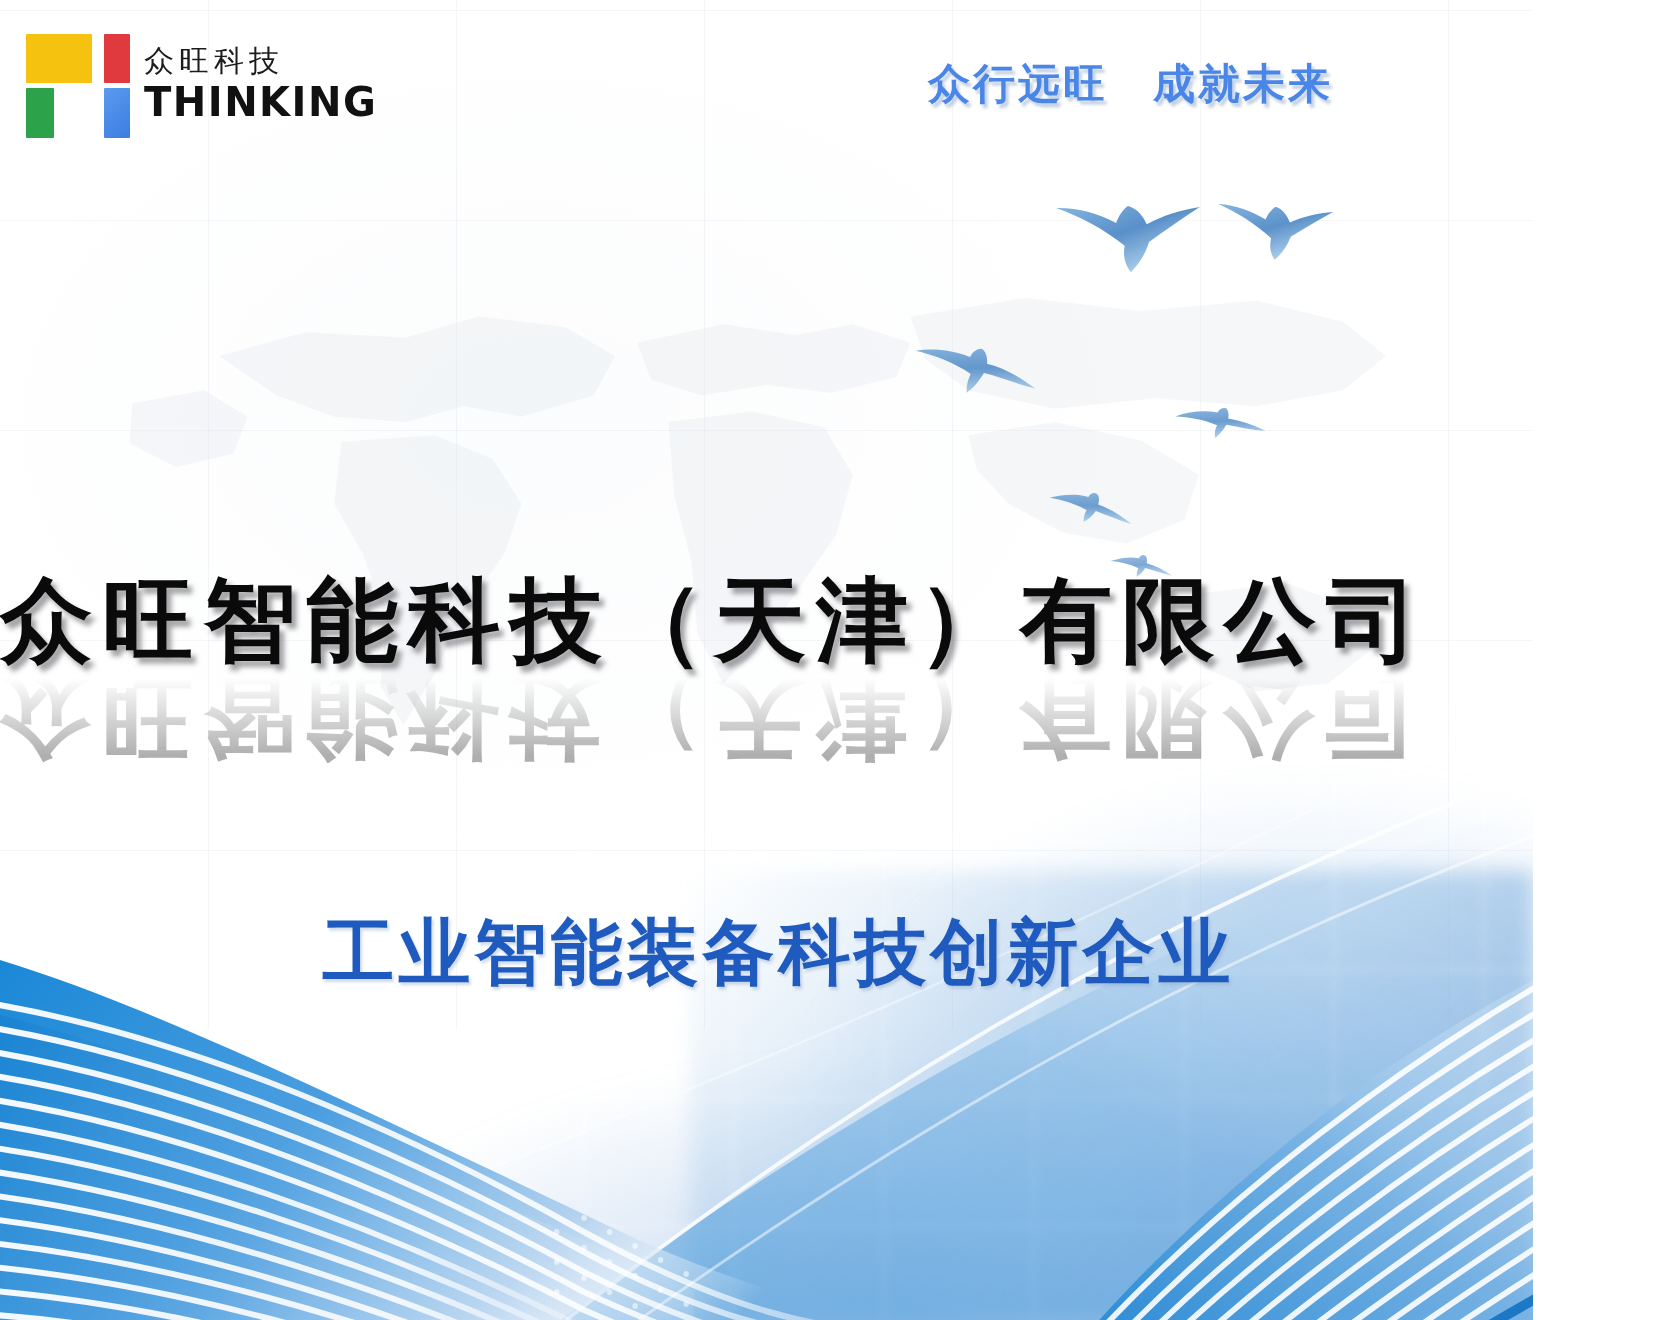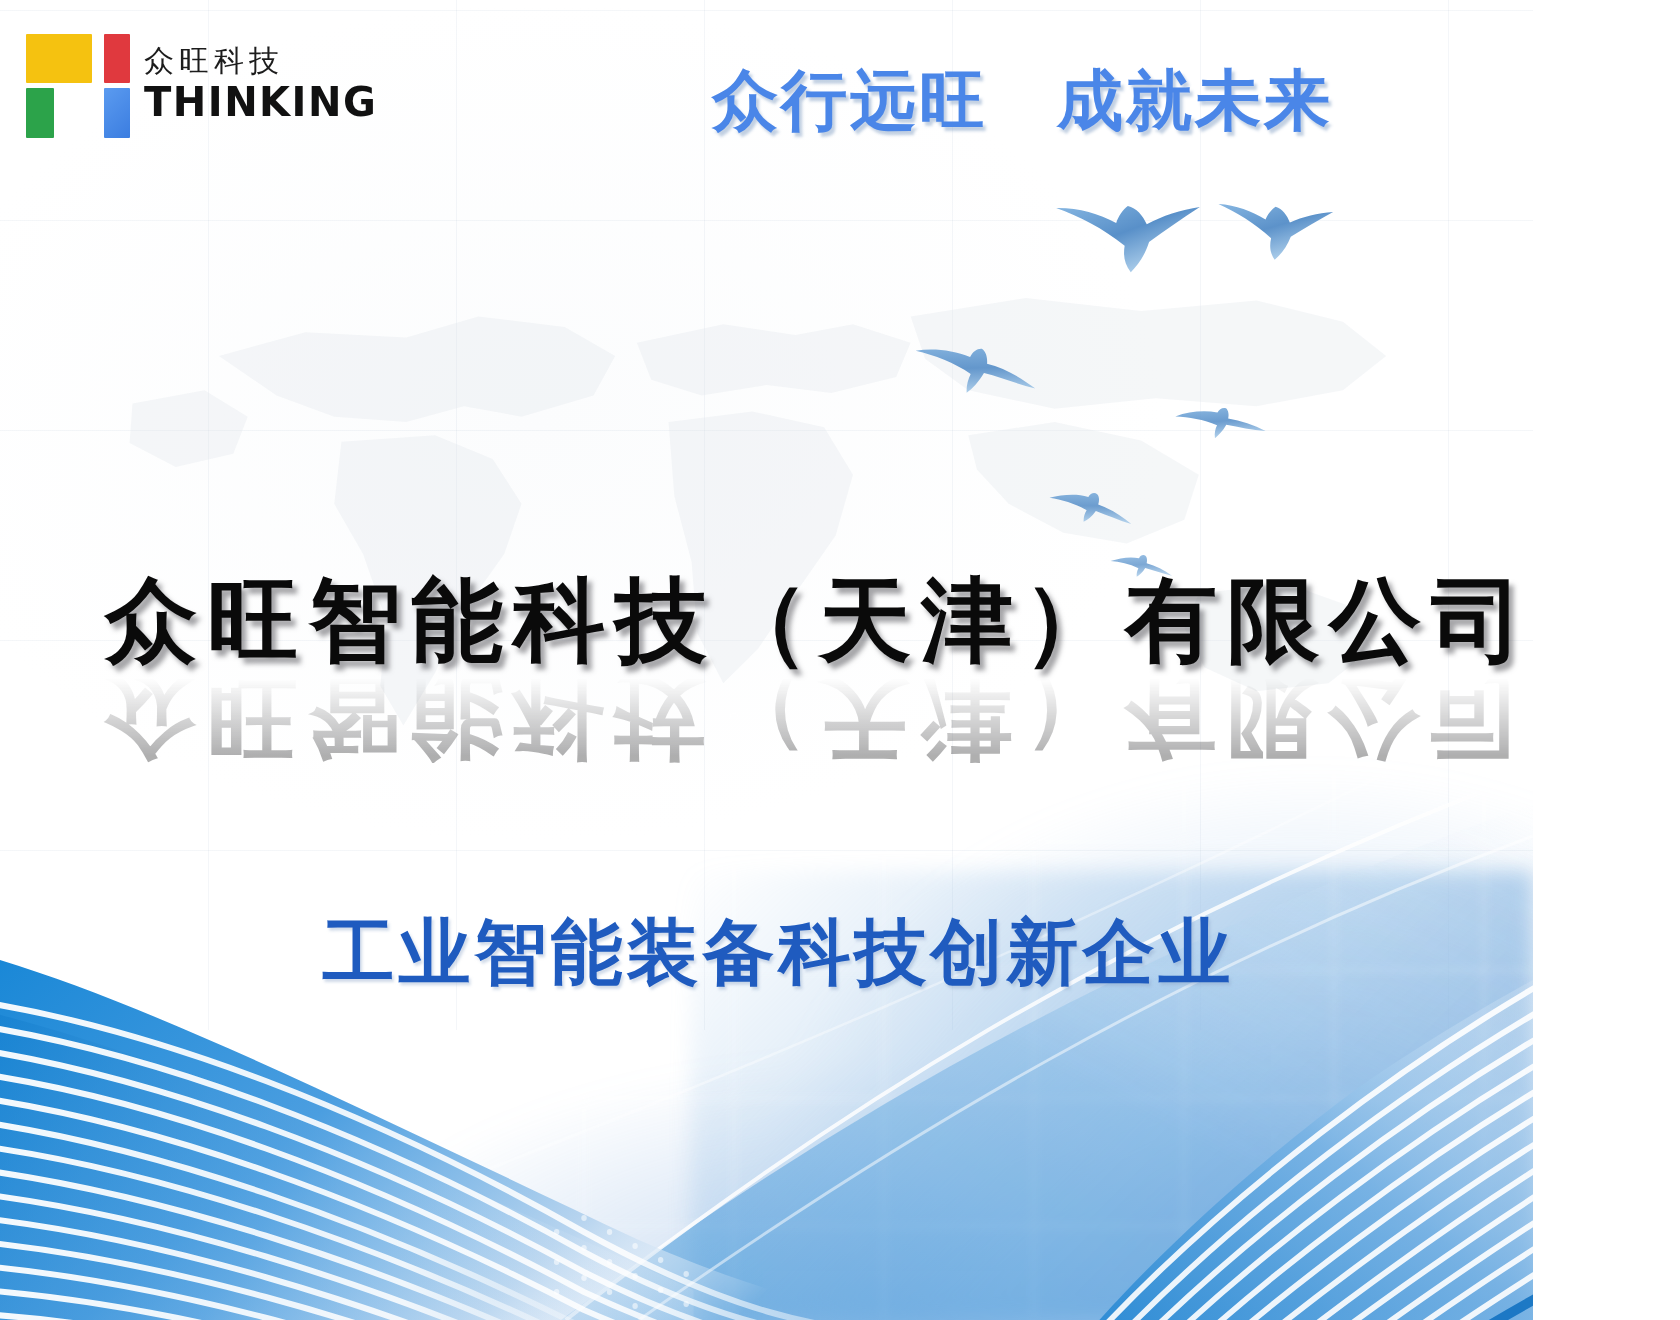--- a/index.html
+++ b/index.html
@@ -129,34 +129,34 @@
     font-weight: bold;
     letter-spacing: 1.5px;
     color: #111111;
     line-height: 1;
   }
 
   .tagline {
     position: absolute;
     right: 200px; top: 56px;
     font-family: "DejaVu Sans", sans-serif;
-    font-size: 66px;
+    font-size: 42px;
     font-weight: bold;
     color: #4a86e8;
     letter-spacing: 3px;
     white-space: nowrap;
     text-shadow: 3px 4px 3px rgba(120,150,190,0.45);
   }
 
   
   .title-wrap {
     position: absolute;
     left: 0; right: 0;
     top: 575px;
-    text-align: right;
+    text-align: left;
   }
   .main-title {
     font-family: "DejaVu Sans", sans-serif;
     font-size: 92px;
     font-weight: bold;
     color: #0a0a0a;
     letter-spacing: 10px;
     line-height: 1.0;
     white-space: nowrap;
     text-shadow: 5px 6px 5px rgba(90,90,95,0.55);

